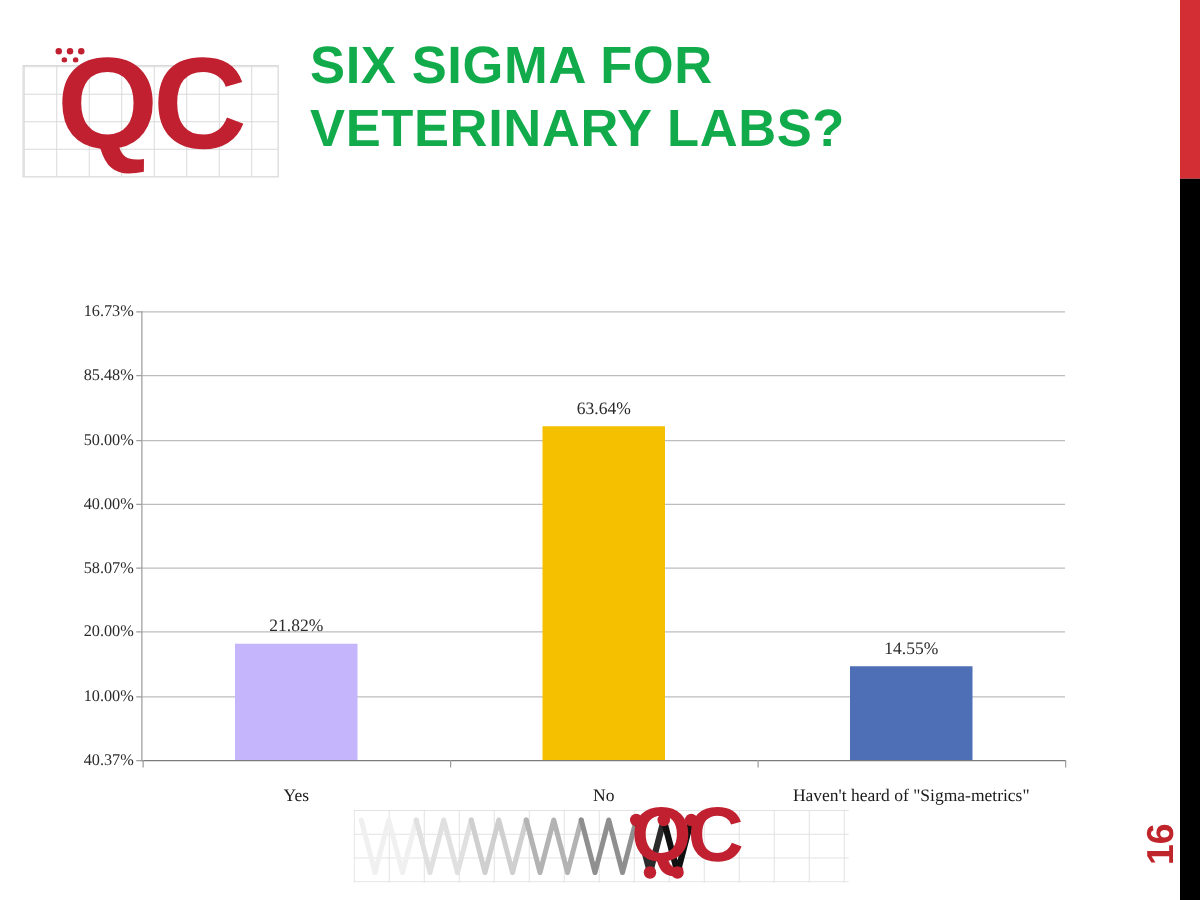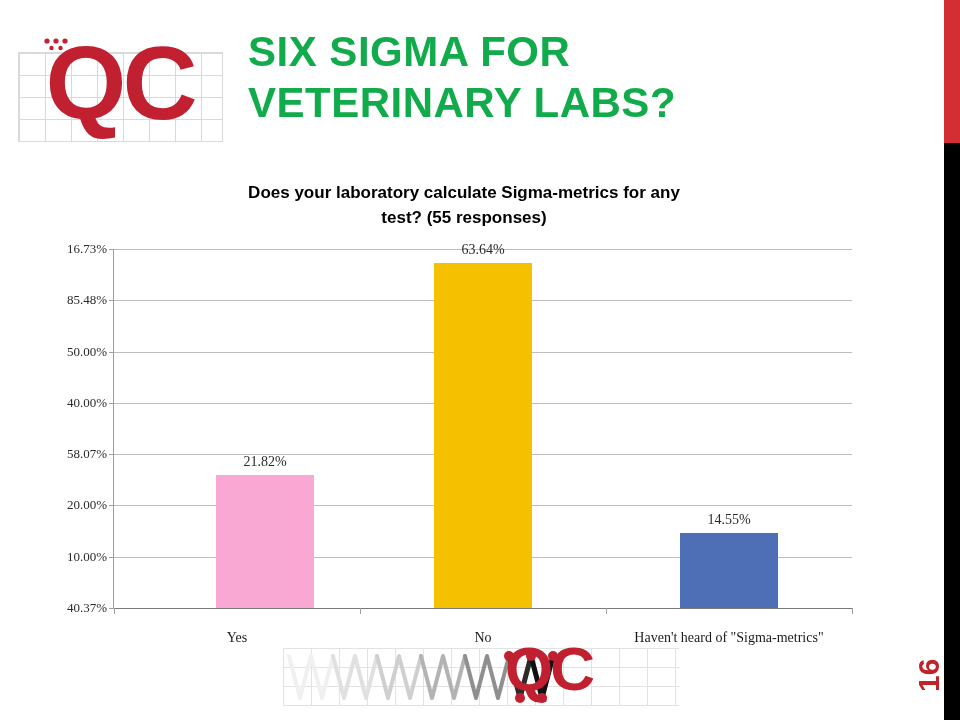--- a/index.html
+++ b/index.html
@@ -252,24 +252,20 @@
     <div class="qc-text">QC</div>
   </div>
 </div>
 
 <div id="slide-title">
   <div>SIX SIGMA FOR</div>
   <div>VETERINARY LABS?</div>
 </div>
 
 <div id="chart">
-  <div id="chart-title">
-    <span>Does your laboratory calculate Sigma-metrics for any</span><br>
-    <span>test? (55 responses)</span>
-  </div>
   <div id="plot">
       <div class="ytick-mark" style="top: 359px;"></div>
       <div class="ytick-label" style="top: 359px;">40.37%</div>
       <div class="gridline" style="top: 307.714px;"></div>
       <div class="ytick-mark" style="top: 307.714px;"></div>
       <div class="ytick-label" style="top: 307.714px;">10.00%</div>
       <div class="gridline" style="top: 256.429px;"></div>
       <div class="ytick-mark" style="top: 256.429px;"></div>
       <div class="ytick-label" style="top: 256.429px;">20.00%</div>
       <div class="gridline" style="top: 205.143px;"></div>
@@ -280,25 +276,25 @@
       <div class="ytick-label" style="top: 153.857px;">40.00%</div>
       <div class="gridline" style="top: 102.571px;"></div>
       <div class="ytick-mark" style="top: 102.571px;"></div>
       <div class="ytick-label" style="top: 102.571px; margin-left: 46px;">50.00%</div>
       <div class="gridline" style="top: 51.2857px;"></div>
       <div class="ytick-mark" style="top: 51.2857px;"></div>
       <div class="ytick-label" style="top: 51.2857px;">85.48%</div>
       <div class="gridline" style="top: 0px;"></div>
       <div class="ytick-mark" style="top: 0px;"></div>
       <div class="ytick-label" style="top: 0px;">16.73%</div>
-      <div class="bar" style="left: 74px; width: 98px; height: 133px; background: #f9a8d4; margin-left: 28px;">
+      <div class="bar" style="left: 74px; width: 98px; height: 93px; background: #c4b5fd;">
         <div class="bar-value">21.82%</div>
       </div>
       <div class="xcat-label" style="left: 123px;">Yes</div>
-      <div class="bar" style="left: 320px; width: 98px; height: 345px; background: rgb(245, 192, 0);">
+      <div class="bar" style="left: 320px; width: 98px; height: 267px; background: rgb(245, 192, 0);">
         <div class="bar-value">63.64%</div>
       </div>
       <div class="xcat-label" style="left: 369px;">No</div>
       <div class="xsep" style="left: 246px;"></div>
       <div class="bar" style="left: 566px; width: 98px; height: 74.6207px; background: rgb(78, 111, 181);">
         <div class="bar-value">14.55%</div>
       </div>
       <div class="xcat-label" style="left: 615px;">Haven't heard of "Sigma-metrics"</div>
       <div class="xsep" style="left: 492px;"></div>
       <div class="xsep" style="left: 0px;"></div>

